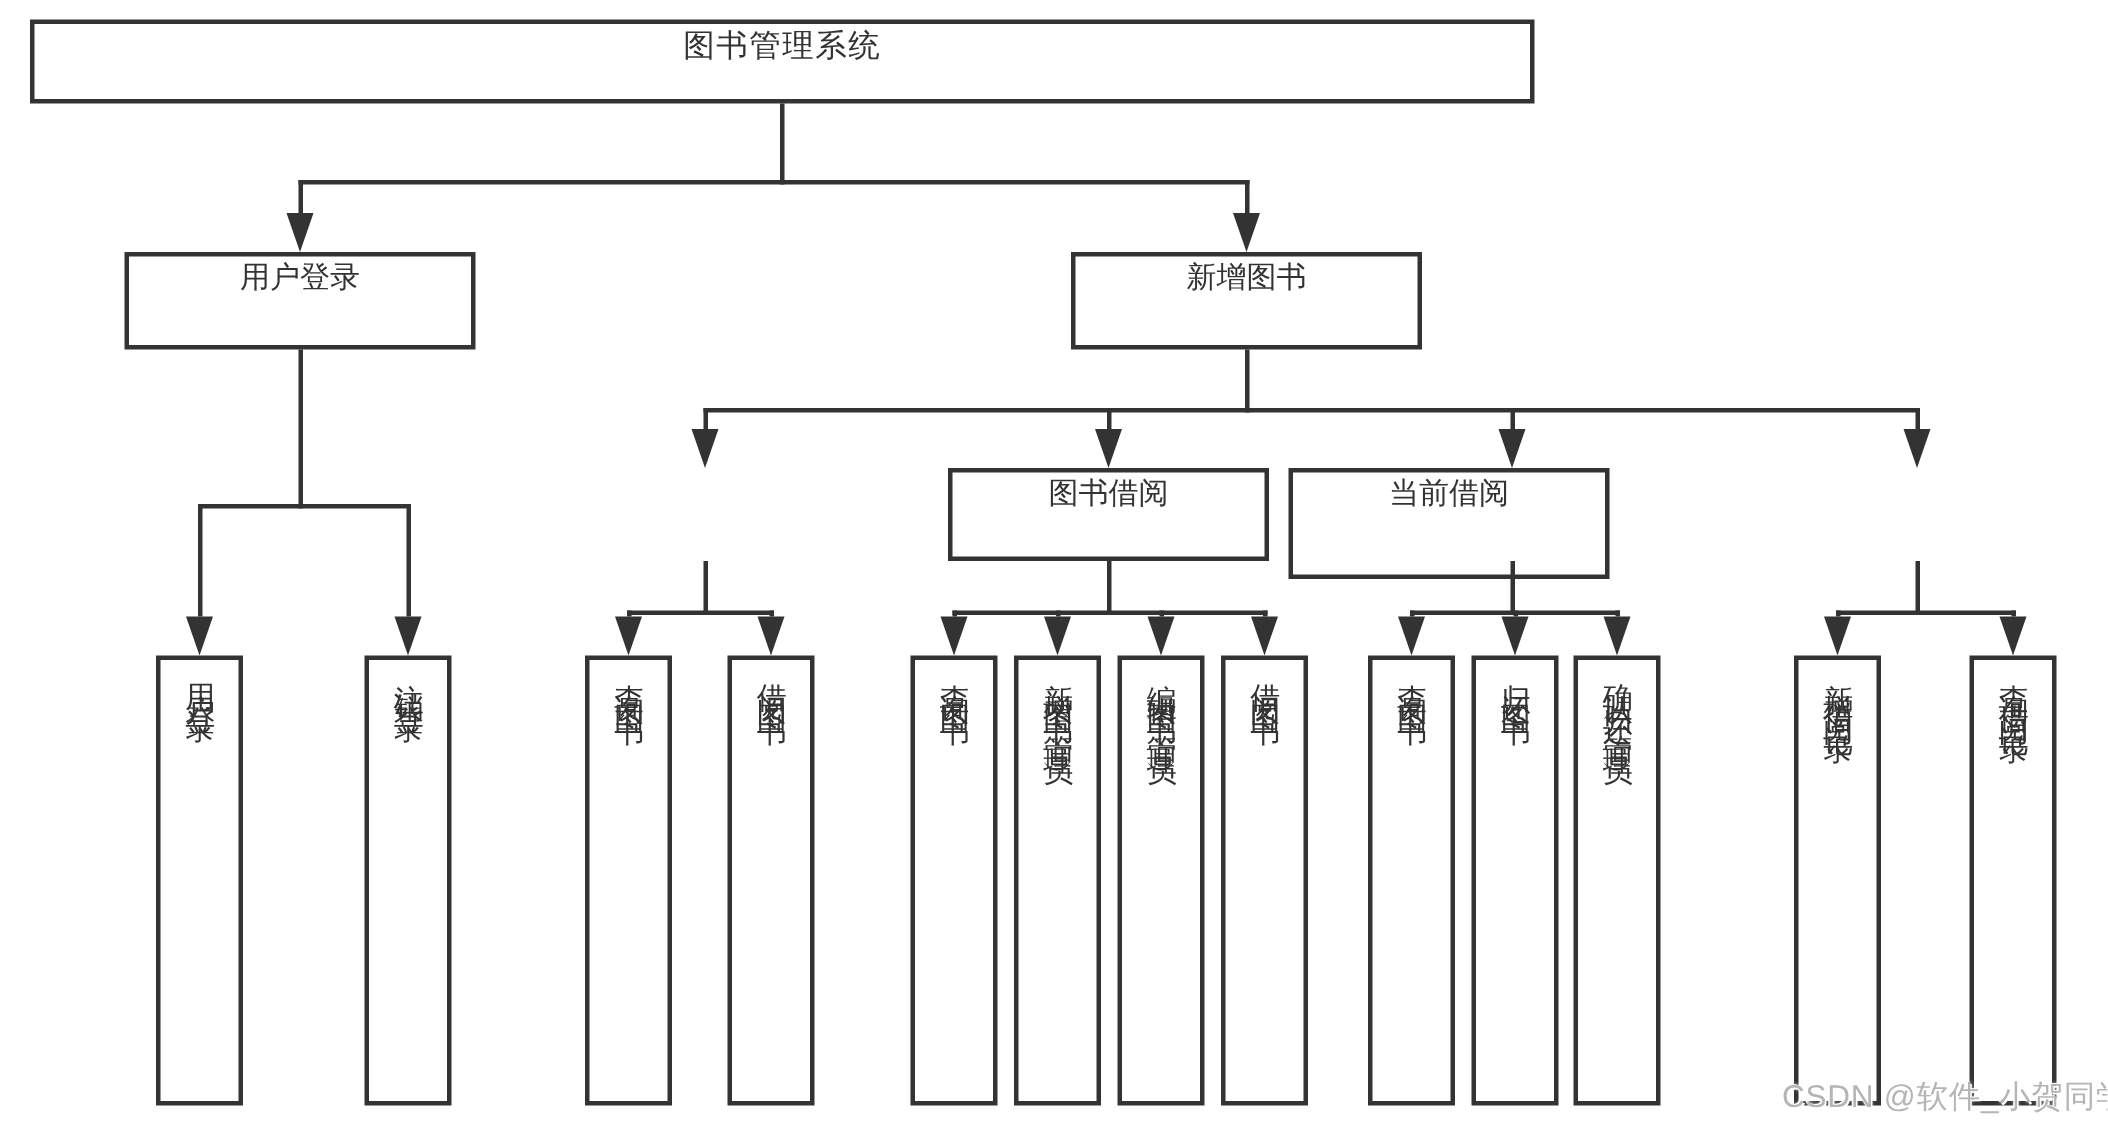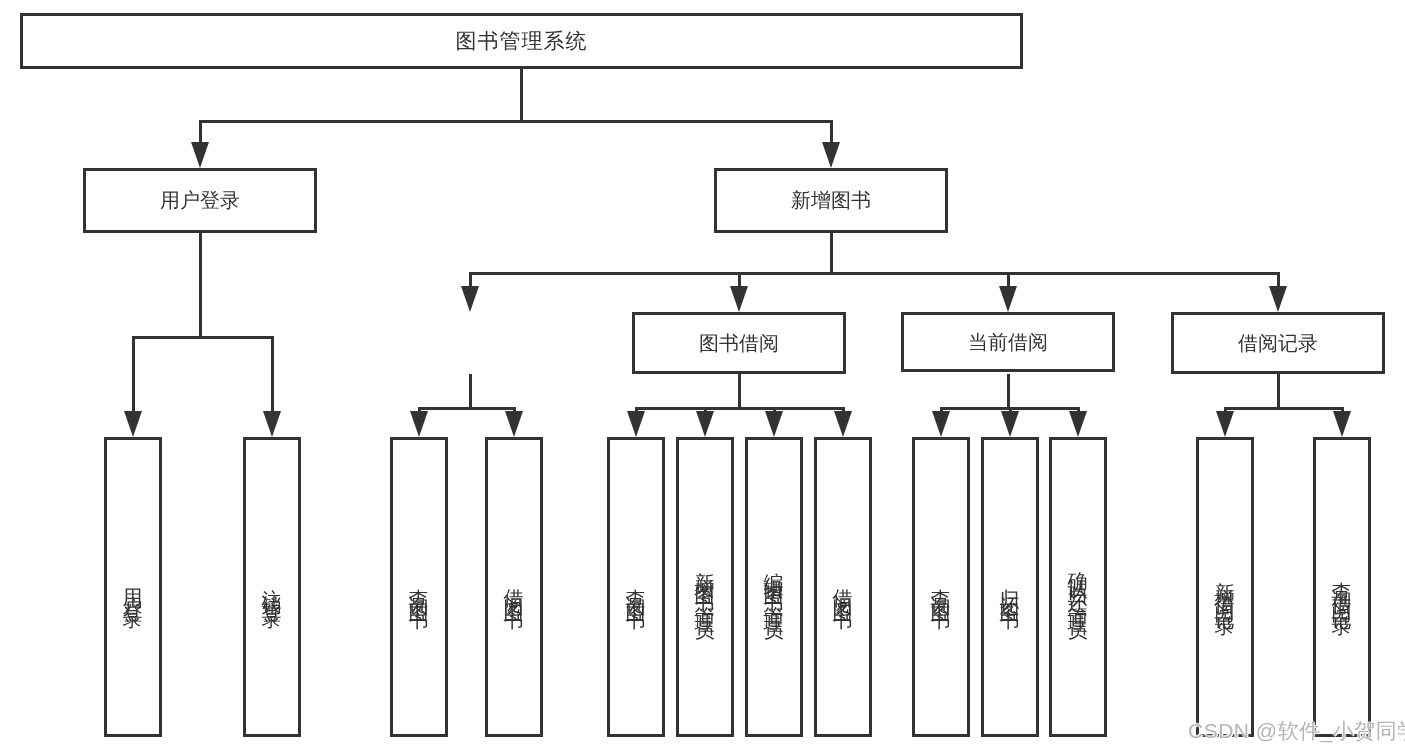--- a/index.html
+++ b/index.html
@@ -8,21 +8,21 @@
     --watermark:#b5b5b5;
     --background:#ffffff;
   }
   html,body{margin:0;padding:0;background:var(--background);}
   .stage{
     position:relative;width:1405px;height:747px;background:var(--background);
     font-family:"Liberation Sans","DejaVu Sans",sans-serif;overflow:hidden;
   }
   .box{
     position:absolute;background:#ffffff;border:3px solid var(--line);
-    box-sizing:border-box;display:flex;align-items:center;justify-content:center;
+    box-sizing:border-box;display:flex;justify-content:center;
     color:var(--text);font-size:20px;white-space:nowrap;
   }
   .box.title{font-size:21px;letter-spacing:1px;}
   .vbox span{
     writing-mode:vertical-rl;text-orientation:mixed;
     letter-spacing:7px;line-height:1;font-size:20px;
   }
   .hline,.vline{position:absolute;background:var(--line);}
   .arrow{
     position:absolute;width:0;height:0;
@@ -48,25 +48,22 @@
   <div class="box" style="left:83px;top:168px;width:234px;height:65px">
     <span>用户登录</span>
   </div>
   <div class="box" style="left:714px;top:168px;width:234px;height:65px">
     <span>新增图书</span>
   </div>
 
   <div class="box" style="left:632px;top:312px;width:214px;height:62px">
     <span>图书借阅</span>
   </div>
-  <div class="box" style="left:901px;top:312px;width:214px;height:60px">
+  <div class="box" style="left:859px;top:312px;width:214px;height:74px">
     <span>当前借阅</span>
-  </div>
-  <div class="box" style="left:1171px;top:312px;width:214px;height:62px">
-    <span>借阅记录</span>
   </div>
 
   <div class="box vbox" style="left:104px;top:437px;width:58px;height:300px">
     <span>用户登录</span>
   </div>
   <div class="box vbox" style="left:243px;top:437px;width:58px;height:300px">
     <span>注销登录</span>
   </div>
 
   <div class="box vbox" style="left:390px;top:437px;width:58px;height:300px">

